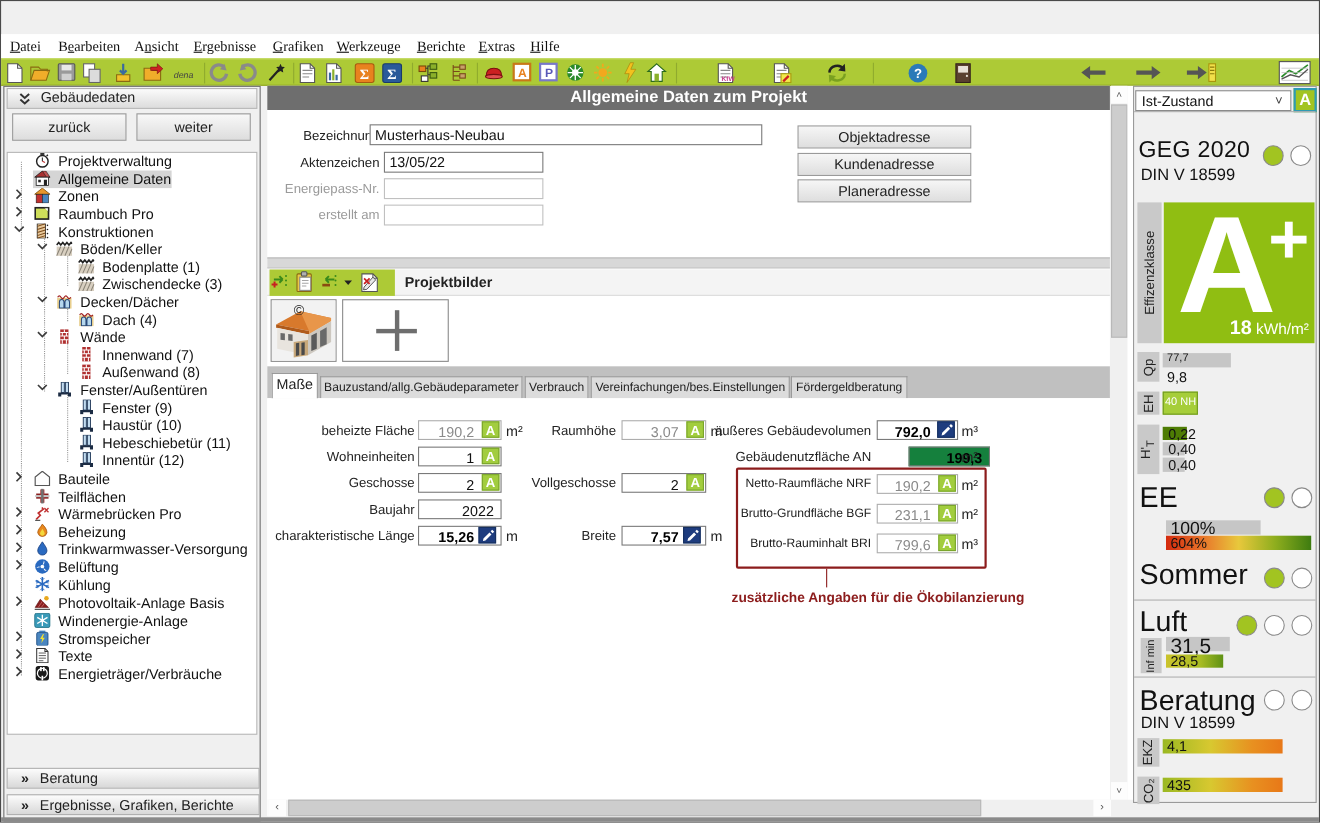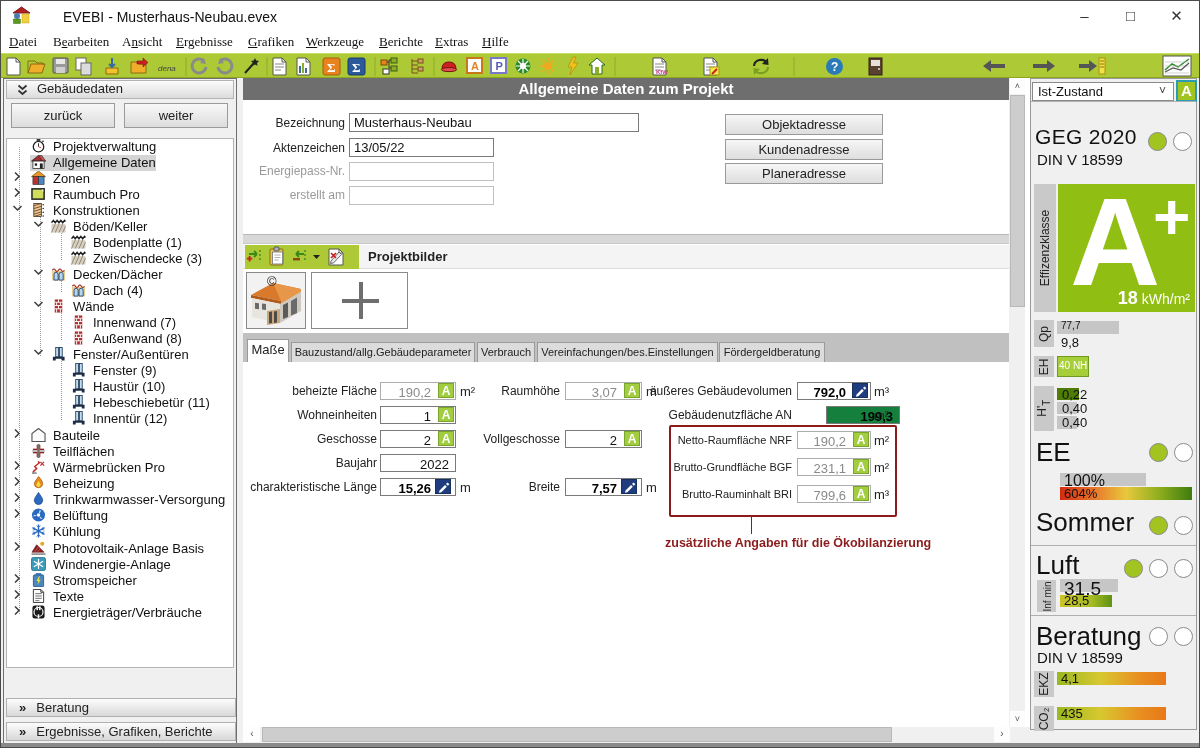--- a/index.html
+++ b/index.html
@@ -187,32 +187,20 @@
         <circle cx="8" cy="7.5" r="4.8" fill="none" stroke="#fff" stroke-width="1.2"></circle>
         <rect x="5.8" y="1.5" width="1.6" height="4" fill="#fff"></rect>
         <rect x="8.6" y="1.5" width="1.6" height="4" fill="#fff"></rect>
         <rect x="7.2" y="9" width="1.6" height="5" fill="#1a1a1a"></rect>
         <rect x="7.2" y="10" width="1.6" height="4.5" fill="#fff"></rect>
       </symbol>
 </defs>
 </svg>
 <div id="win">
 
-  <div id="titlebar">
-    <svg class="abs" style="left:11px;top:5px" width="19" height="19" viewBox="0 0 19 19">
-      <polygon points="9.5,1 18,7 1,7" fill="#b22222" stroke="#7c1a1a"></polygon>
-      <rect x="10" y="8" width="7" height="9" fill="#f2cf3c" stroke="#c9a82a" stroke-width="0.5"></rect>
-      <circle cx="5" cy="10" r="3" fill="#4a7ab0"></circle>
-      <rect x="1.5" y="13" width="7" height="4.5" fill="#5a9a1e" stroke="#3c6c10" stroke-width="0.5"></rect>
-    </svg>
-    <div id="titletext">EVEBI - Musterhaus-Neubau.evex</div>
-    <div class="wbtn" style="left:1061px;">–</div>
-    <div class="wbtn" style="left:1107px;">□</div>
-    <div class="wbtn" style="left:1153px;">✕</div>
-  </div>
 
   <div id="menubar">
     <div class="mi" style="left:8px"><u>D</u>atei</div>
     <div class="mi" style="left:52px">B<u>e</u>arbeiten</div>
     <div class="mi" style="left:121px">A<u>n</u>sicht</div>
     <div class="mi" style="left:175px"><u>E</u>rgebnisse</div>
     <div class="mi" style="left:247px"><u>G</u>rafiken</div>
     <div class="mi" style="left:305px"><u>W</u>erkzeuge</div>
     <div class="mi" style="left:378px"><u>B</u>erichte</div>
     <div class="mi" style="left:434px"><u>E</u>xtras</div>
@@ -545,21 +533,21 @@
         </svg>
     </div>
     <div class="accordion" style="top:619px;"><span class="chev">»</span>Beratung</div>
     <div class="accordion" style="top:643px;"><span class="chev">»</span>Ergebnisse, Grafiken, Berichte</div>
   </div>
 
   <div id="main">
     <div id="mhead">Allgemeine Daten zum Projekt</div>
 
     <div class="lbl" style="left:0px;top:38px;width:102px;">Bezeichnung</div>
-    <div class="inp" style="left:106px;top:35px;width:290px;height:19px;padding:1px 4px;">Musterhaus-Neubau</div>
+    <div class="inp" style="left:93px;top:35px;width:357px;height:19px;padding:1px 4px;">Musterhaus-Neubau</div>
     <div class="lbl" style="left:0px;top:63px;width:102px;">Aktenzeichen</div>
     <div class="inp" style="left:106px;top:60px;width:145px;height:19px;padding:1px 4px;">13/05/22</div>
     <div class="lbl dis" style="left:0px;top:86px;width:102px;">Energiepass-Nr.</div>
     <div class="inp dis" style="left:106px;top:84px;width:145px;height:19px;"></div>
     <div class="lbl dis" style="left:0px;top:110px;width:102px;">erstellt am</div>
     <div class="inp dis" style="left:106px;top:108px;width:145px;height:19px;"></div>
     <div class="btn3" style="top:36px;">Objektadresse</div>
     <div class="btn3" style="top:61px;">Kundenadresse</div>
     <div class="btn3" style="top:85px;">Planeradresse</div>
     <div id="gstrip"></div>

